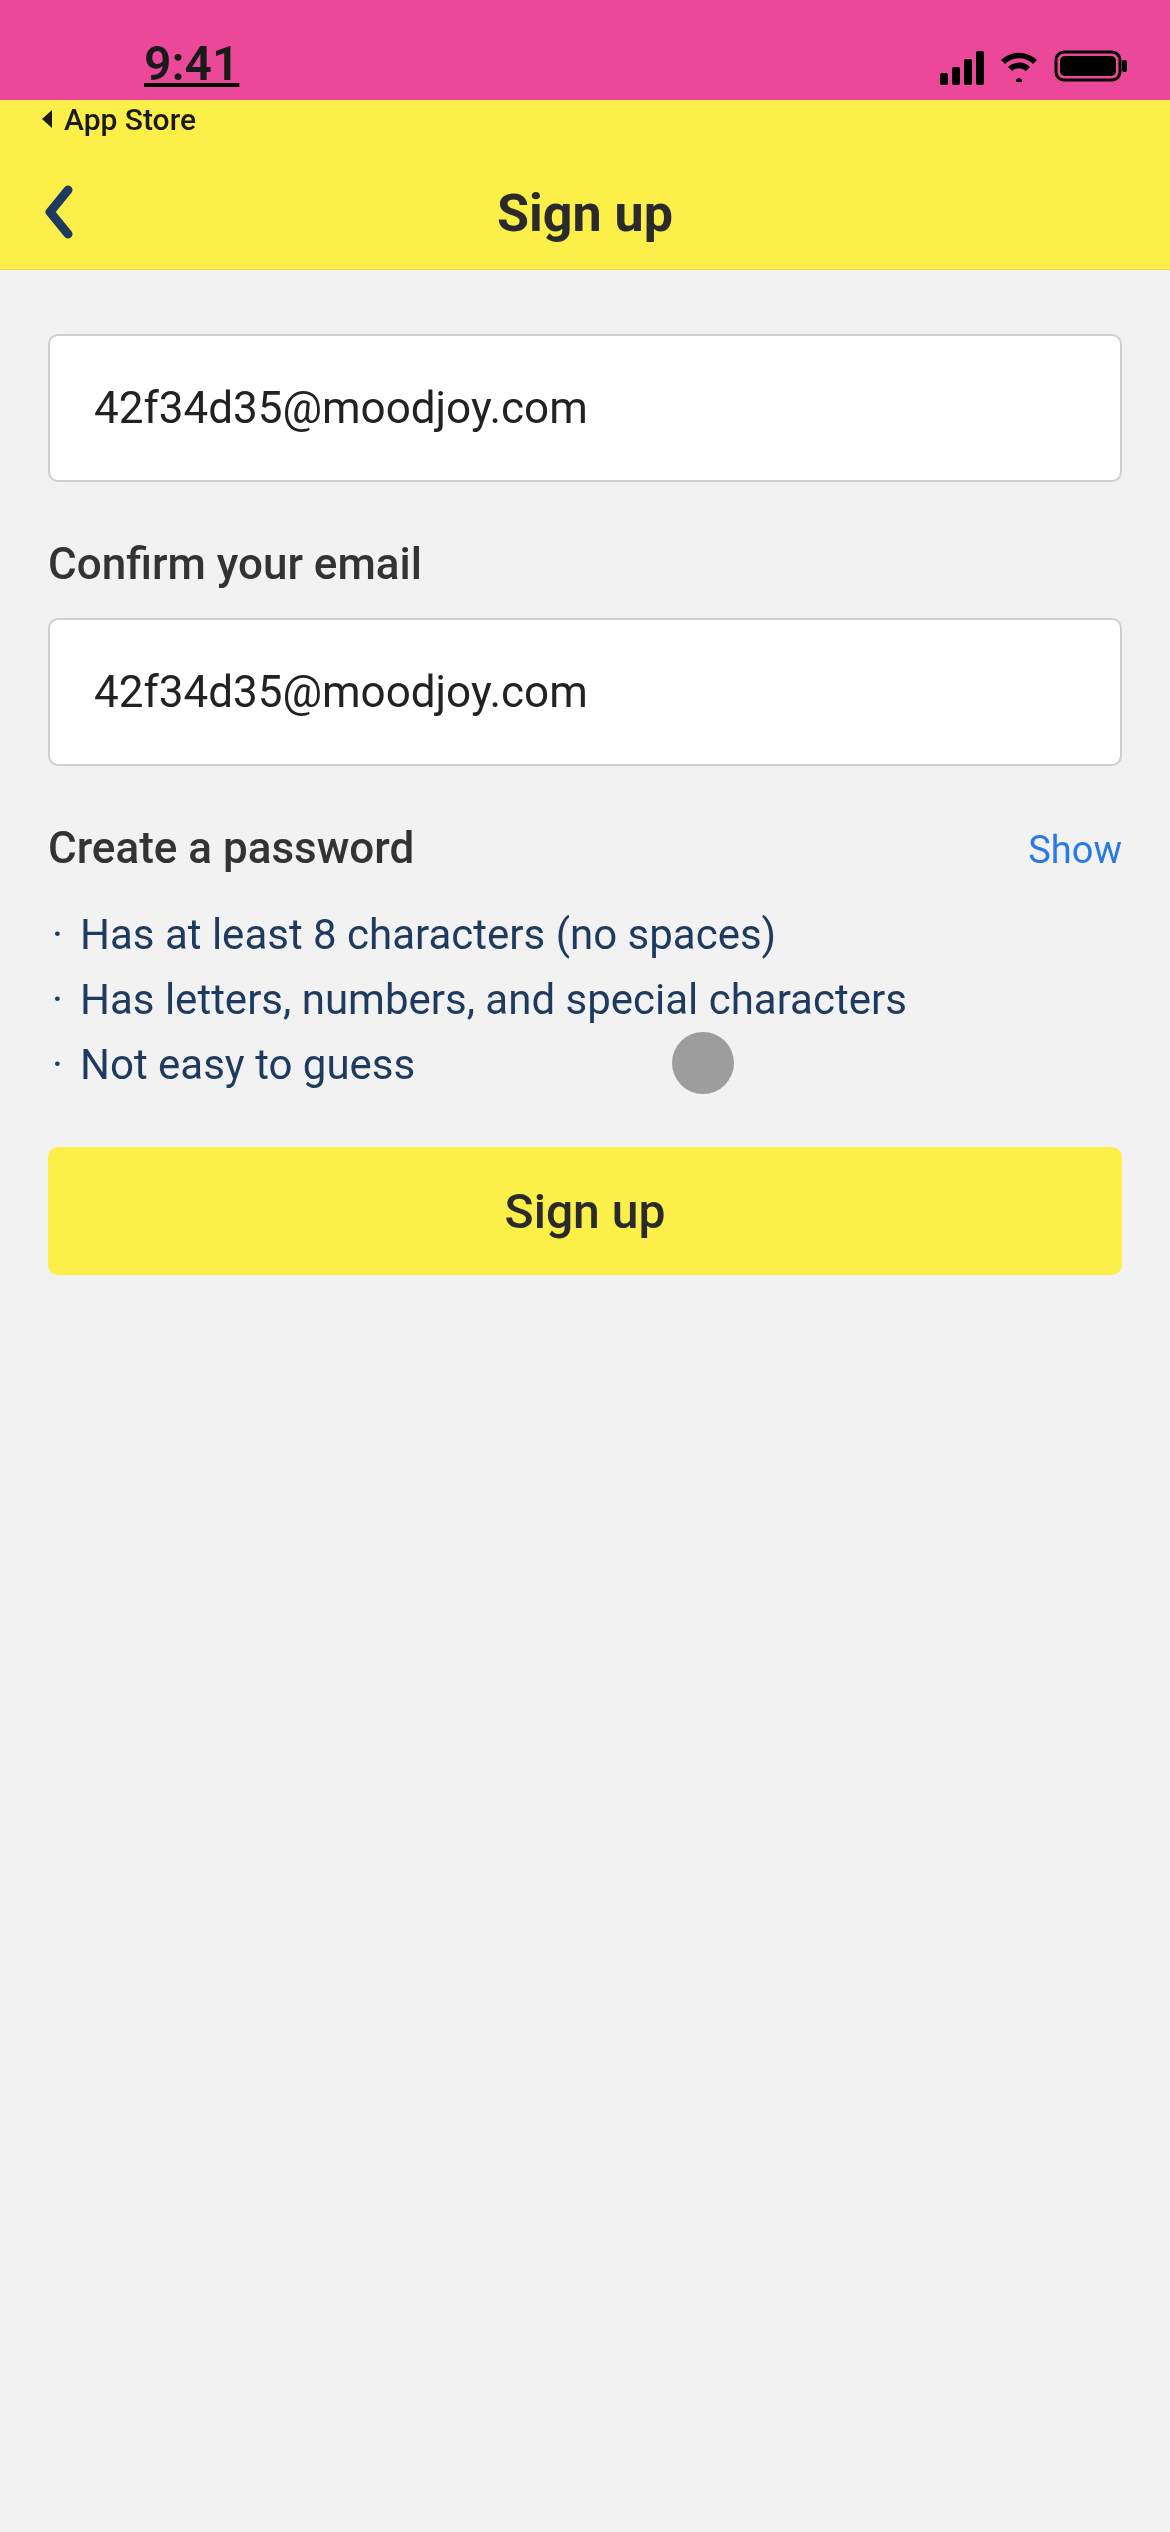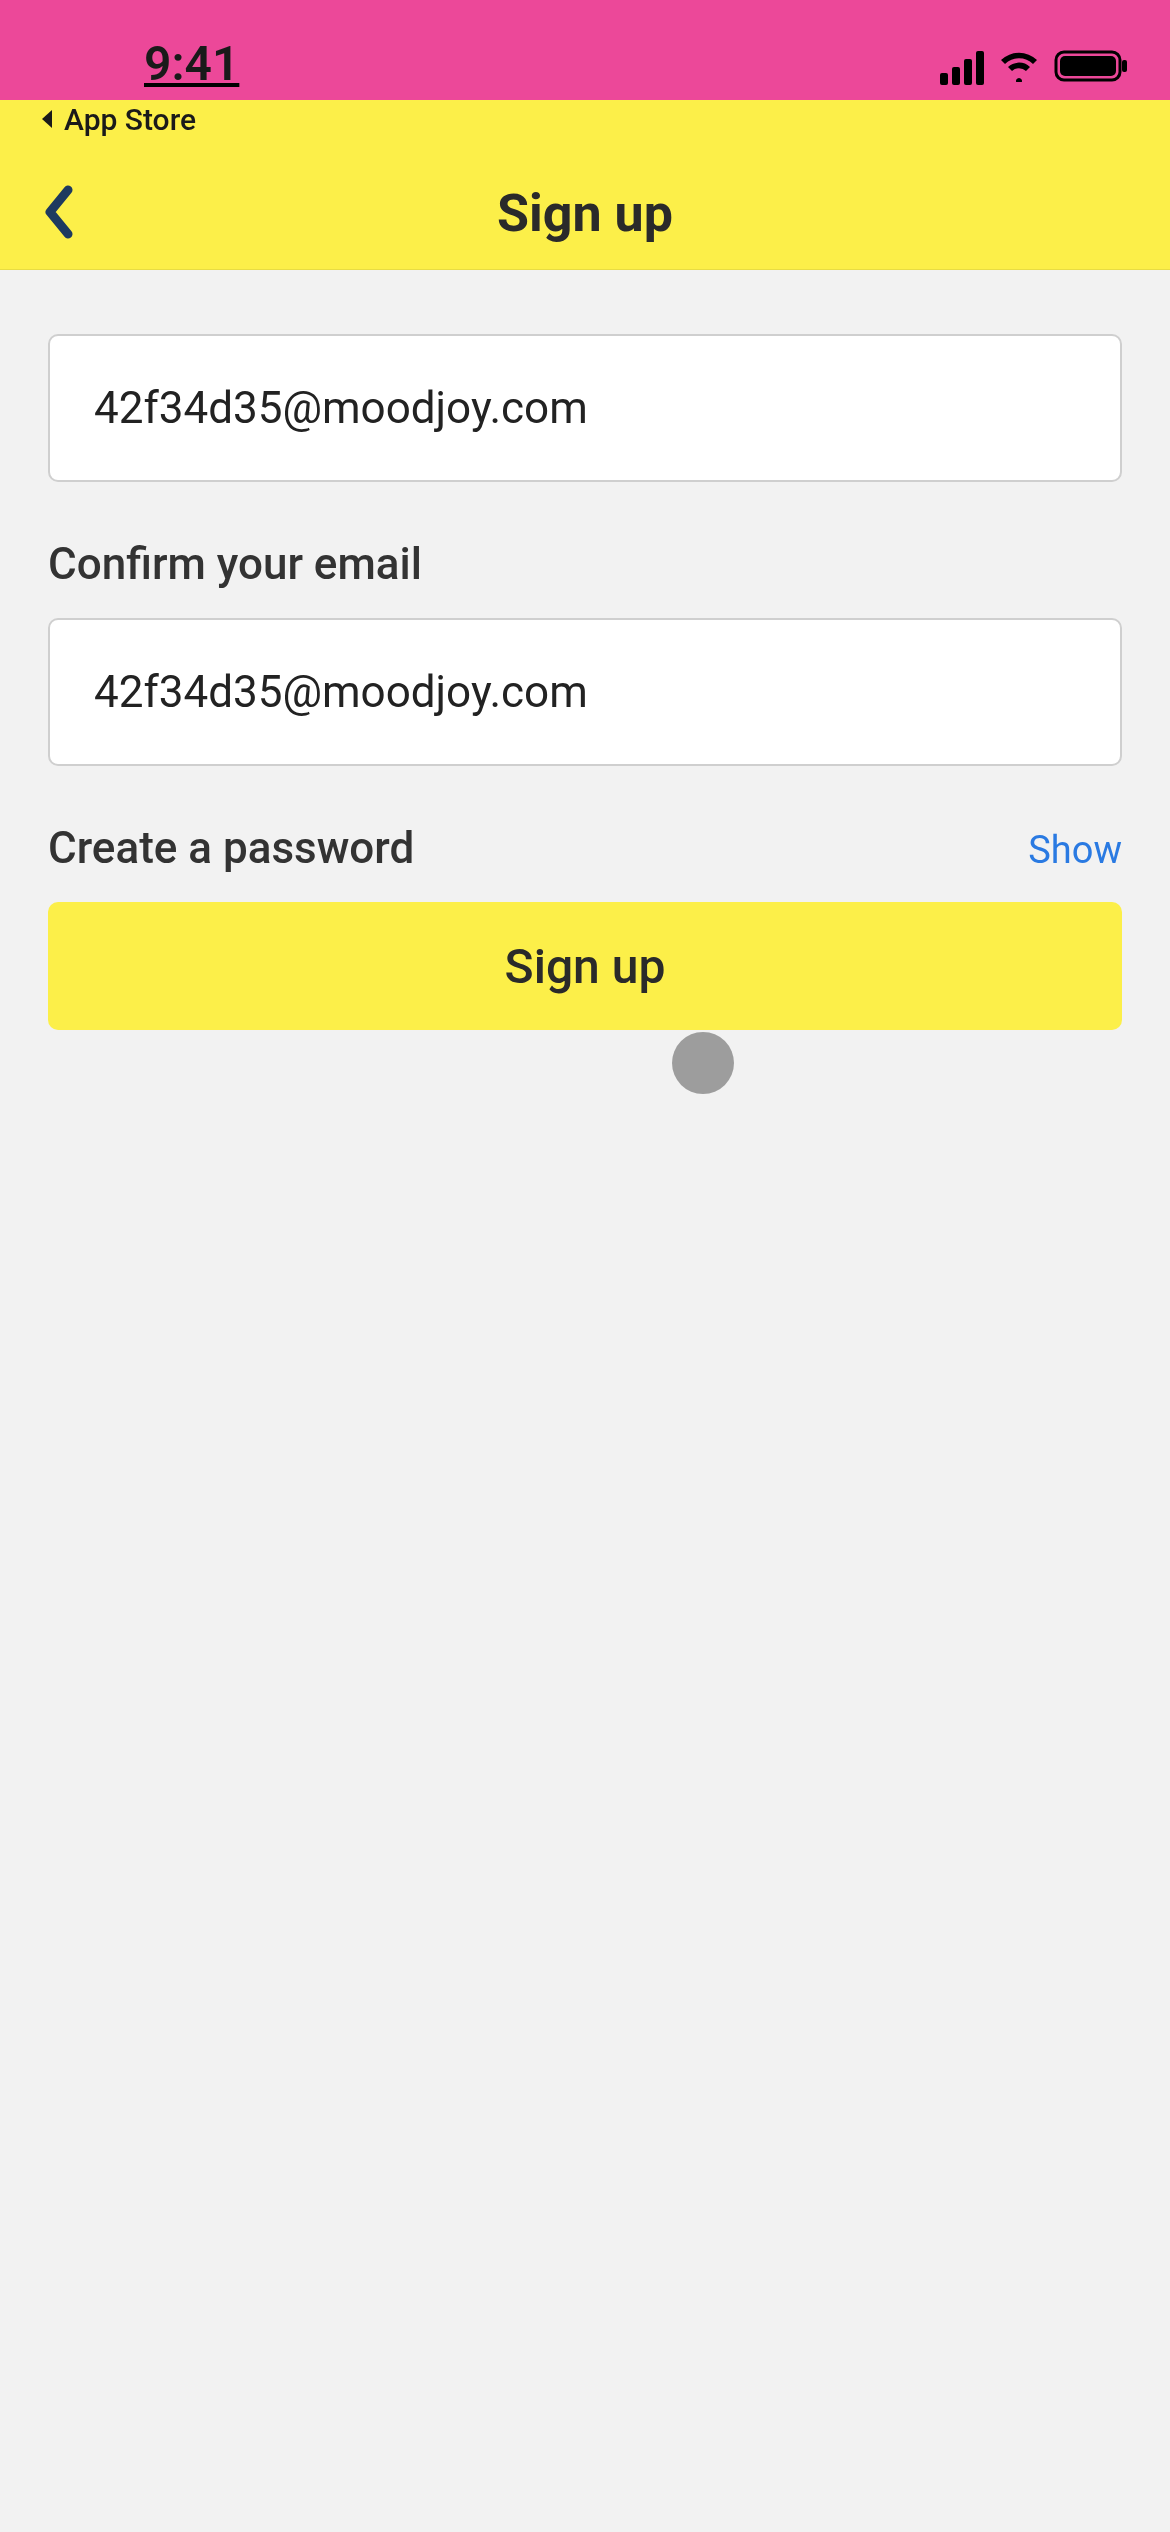--- a/index.html
+++ b/index.html
@@ -225,18 +225,23 @@
     <input type="text" class="text-input" value="42f34d35@moodjoy.com" style="">
   </div>
 
   <div class="field-group" style="margin-bottom:4px">
     <div class="label-row">
       <label class="field-label">Create a password</label>
       <span class="show-link">Show</span>
     </div>
   </div>
 
+  <div class="requirements">
+    <div class="req-item"><span class="bullet">·</span><span>Has at least 8 characters (no spaces)</span></div>
+    <div class="req-item"><span class="bullet">·</span><span>Has letters, numbers, and special characters</span></div>
+    <div class="req-item"><span class="bullet">·</span><span>Not easy to guess</span></div>
+  </div>
 
   <button class="signup-btn">Sign up</button>
 
 </div>
 
 <div class="touch-indicator"></div>
 
 </body></html>

